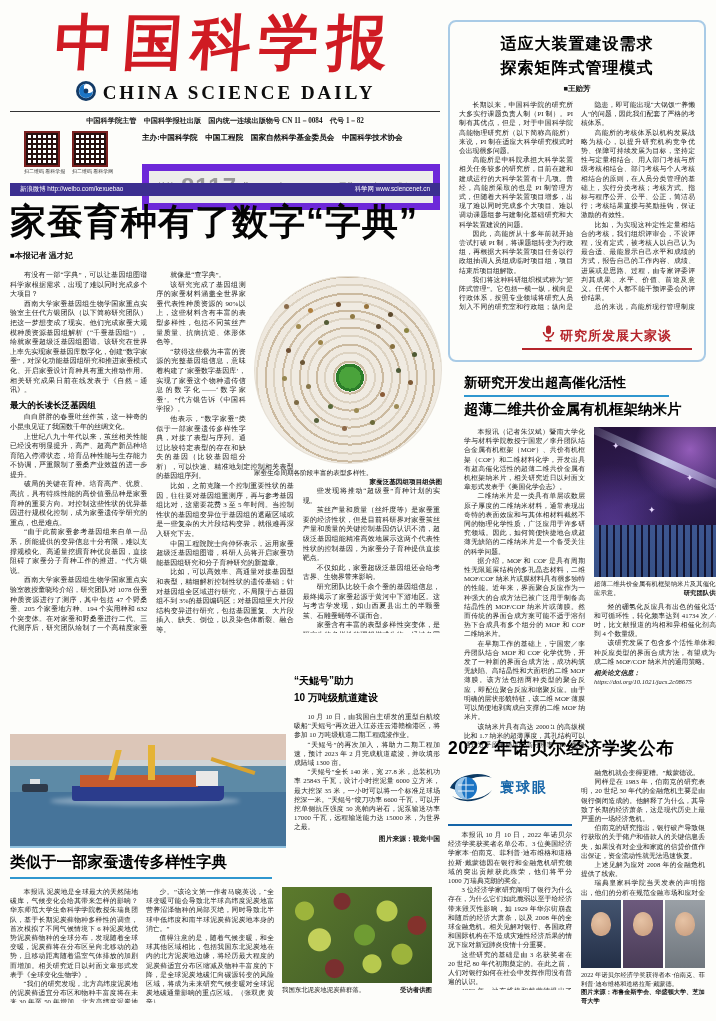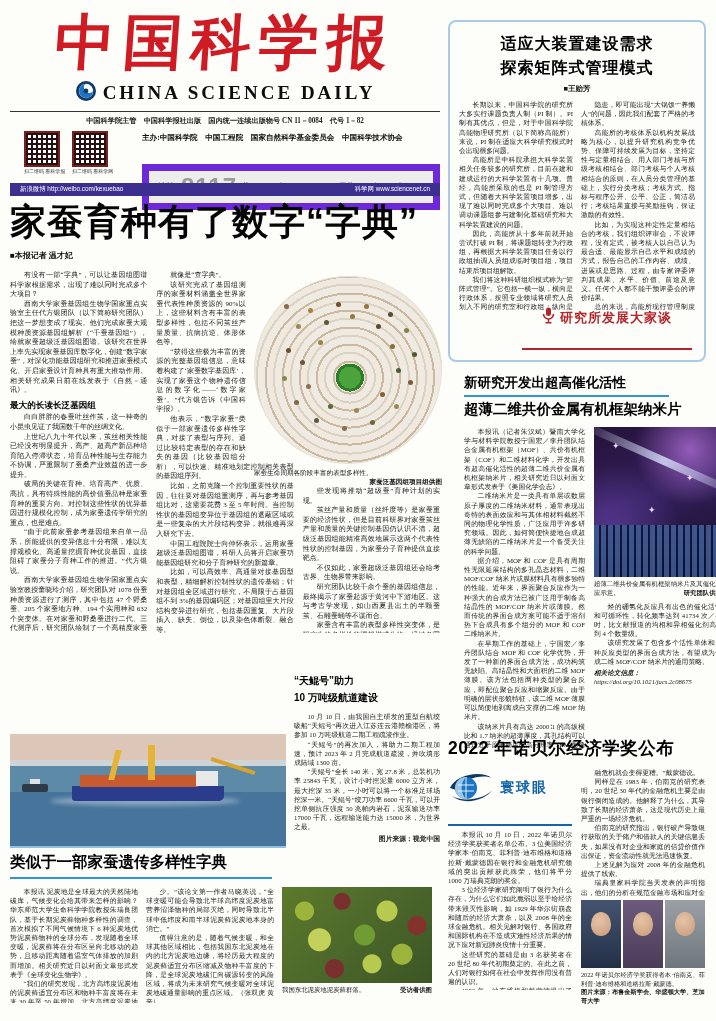--- a/index.html
+++ b/index.html
@@ -117,21 +117,21 @@
 
   
   #matrix{left:448px;top:20px;width:258px;height:342px;border:2px solid #a9cbe6;border-radius:8px;
           box-sizing:border-box;padding:10px 9px 8px}
   .mx-head{font-family:"Liberation Serif",serif;font-weight:bold;font-size:16px;line-height:24px;
            text-align:center;color:#000;letter-spacing:1px}
   .mx-by{font-size:7.5px;font-weight:bold;text-align:center;margin:4px 0 6px}
   .mx-cols{display:flex;gap:8px;height:212px;overflow:hidden}
   .mx-col{width:115px;overflow:hidden}
   .badge-row{position:absolute;right:12px;bottom:10px;width:170px;border-bottom:2px solid #b5242a;
-             padding-bottom:20px;display:flex;align-items:center;justify-content:center;gap:5px}
+             padding-bottom:2px;display:flex;align-items:center;justify-content:center;gap:5px}
   .badge-label{font-family:"Liberation Sans",sans-serif;font-weight:bold;font-size:13px;color:#b5242a;letter-spacing:1px}
 
   
   #mof{left:464px;top:374px;width:258px;height:380px}
   .mof-h{font-family:"Liberation Sans",sans-serif;font-weight:bold;color:#000}
   .mof-h1{font-size:13.5px}
   .mof-rule{width:205px;height:2px;background:#2f97cf;margin:3px 0}
   .mof-h2{font-size:14.5px}
   .mof-body{display:flex;gap:9px;margin-top:8px}
   .mof-col1{width:121px;height:322px;overflow:hidden}

